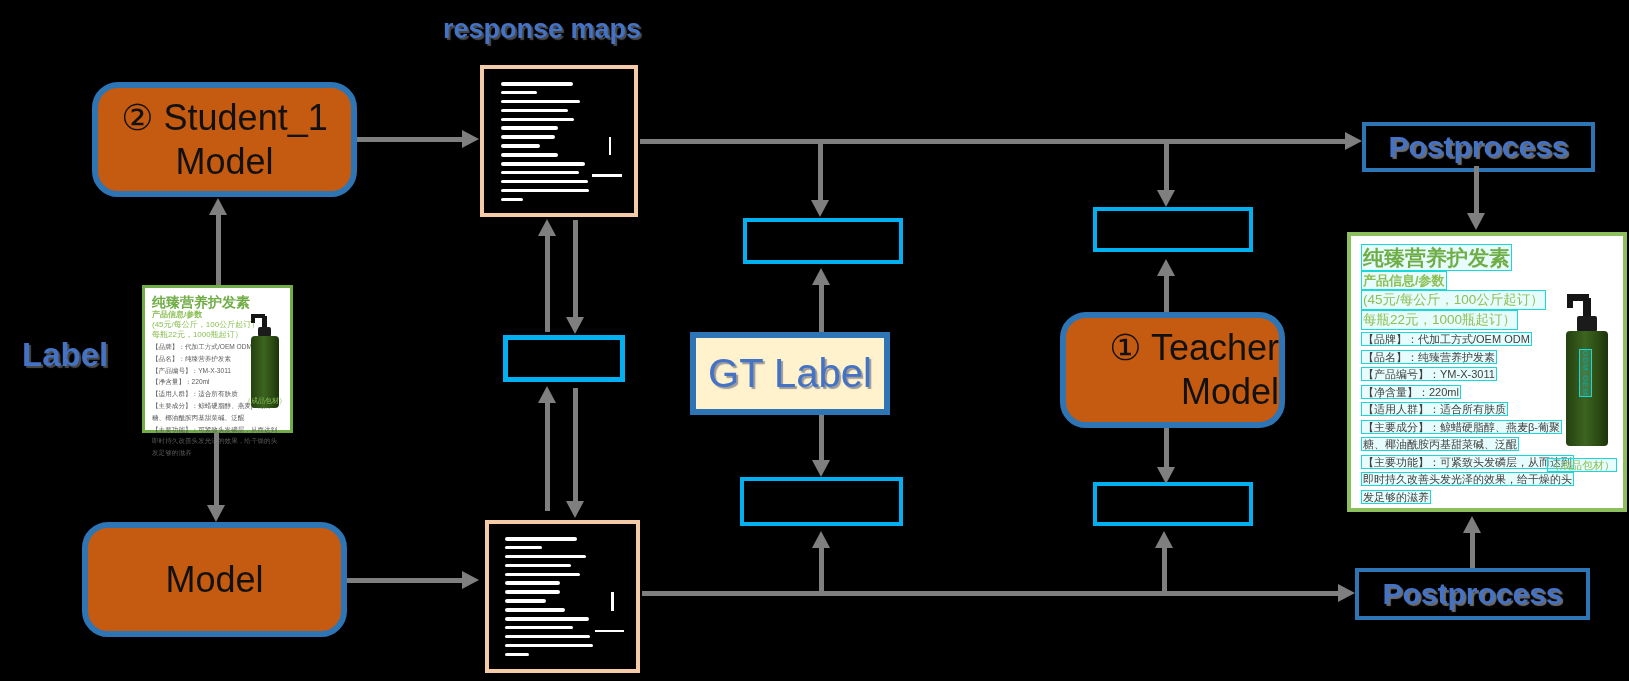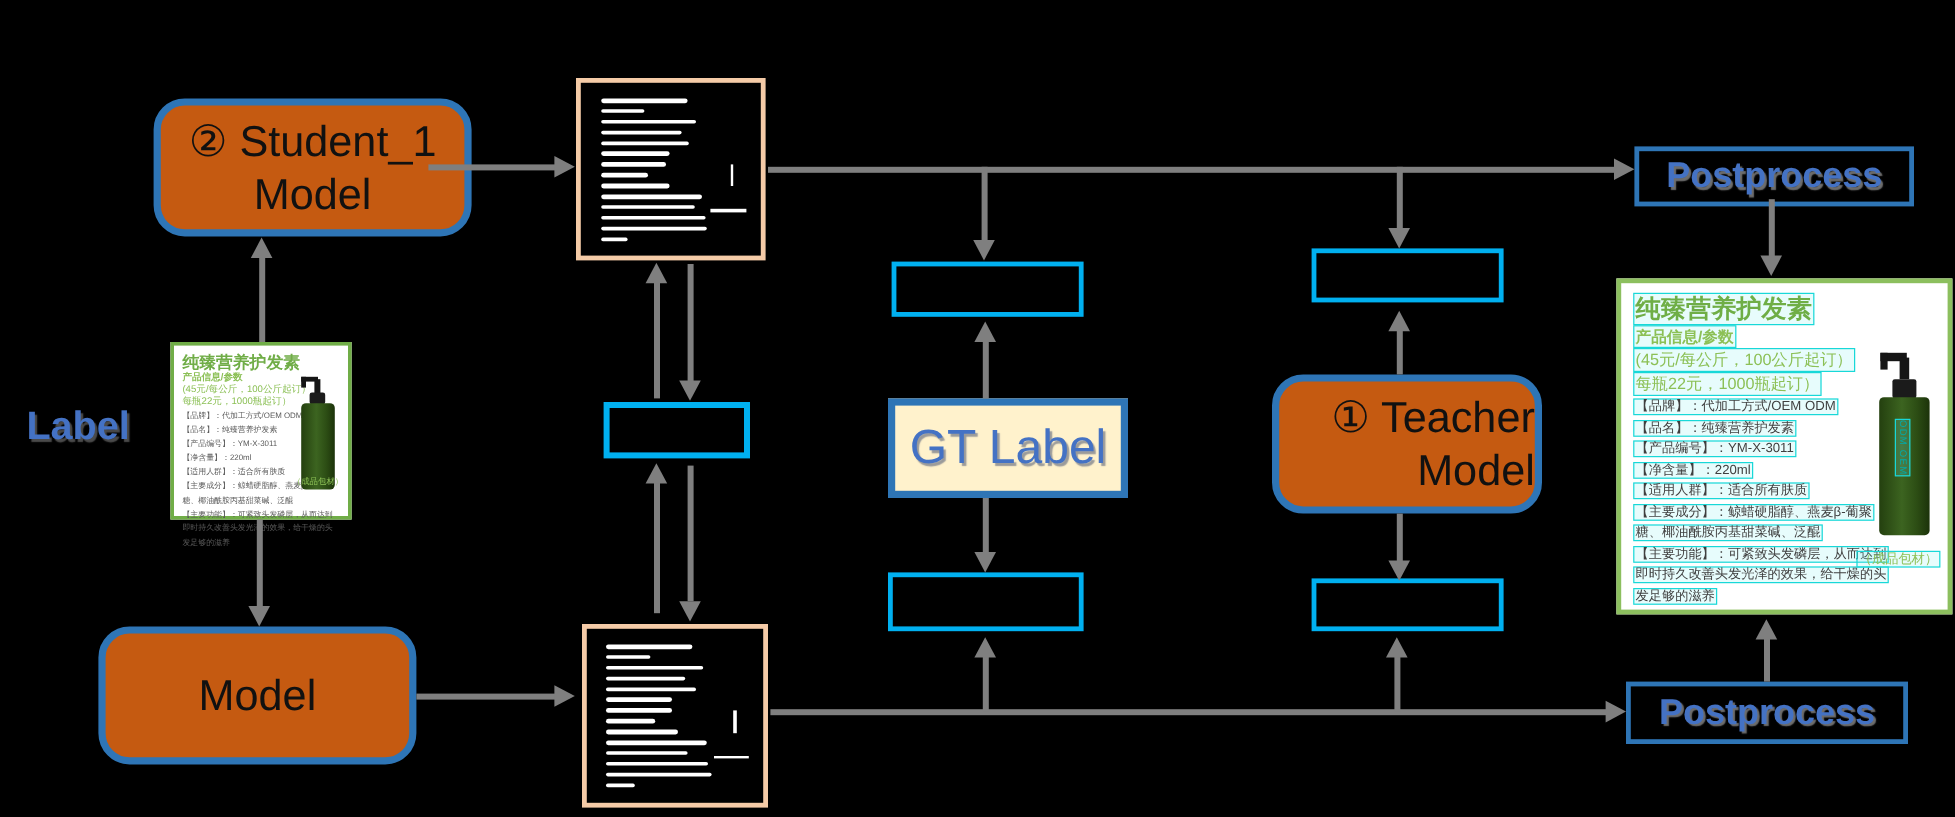--- a/index.html
+++ b/index.html
@@ -57,23 +57,24 @@
   .bottle .body{position:absolute;border-radius:4px;
     background:linear-gradient(90deg,#24400f,#3c6420 45%,#2c4d14 75%,#1c330a);}
   .bottle .blabel{position:absolute;color:#0aa;font-size:8px;writing-mode:vertical-rl;
     letter-spacing:1px;}
 </style>
 </head>
 <body>
 
 <div id="stage">
 
+  <div class="float-label" style="left:443px;top:14px;font-size:27px;">response maps</div>
   <div class="float-label" style="left:22px;top:336px;font-size:33px;">Label</div>
 
-  <div class="model-node" style="left:92px;top:82px;width:253px;height:103px;margin-left:36px;">
+  <div class="model-node" style="left:92px;top:82px;width:253px;height:103px;">
     <div>② Student_1</div>
     <div>Model</div>
   </div>
   <div class="model-node" style="left:82px;top:522px;width:253px;height:103px;">
     <div>Model</div>
   </div>
   <div class="model-node" style="left:1060px;top:312px;width:213px;height:104px;align-items:flex-end;">
     <div>① Teacher</div>
     <div>Model</div>
   </div>
@@ -118,21 +119,21 @@
     <div class="vtick"></div>
     <div class="rdash"></div>
   </div>
 
   <div class="cyan-box" style="left:503px;top:335px;width:112px;height:37px;"></div>
   <div class="cyan-box" style="left:743px;top:218px;width:152px;height:38px;border-width:4px;"></div>
   <div class="cyan-box" style="left:1093px;top:207px;width:152px;height:37px;border-width:4px;"></div>
   <div class="cyan-box" style="left:740px;top:477px;width:155px;height:41px;border-width:4px;"></div>
   <div class="cyan-box" style="left:1093px;top:482px;width:152px;height:36px;border-width:4px;"></div>
 
-  <div class="gt-box" style="left:740px;top:332px;width:188px;height:71px;">
+  <div class="gt-box" style="left:690px;top:332px;width:188px;height:71px;">
     <span>GT Label</span>
   </div>
 
   <div class="pp-box" style="left:1362px;top:122px;width:225px;height:42px;">
     <span>Postprocess</span>
   </div>
   <div class="pp-box" style="left:1355px;top:568px;width:227px;height:44px;">
     <span>Postprocess</span>
   </div>
 

